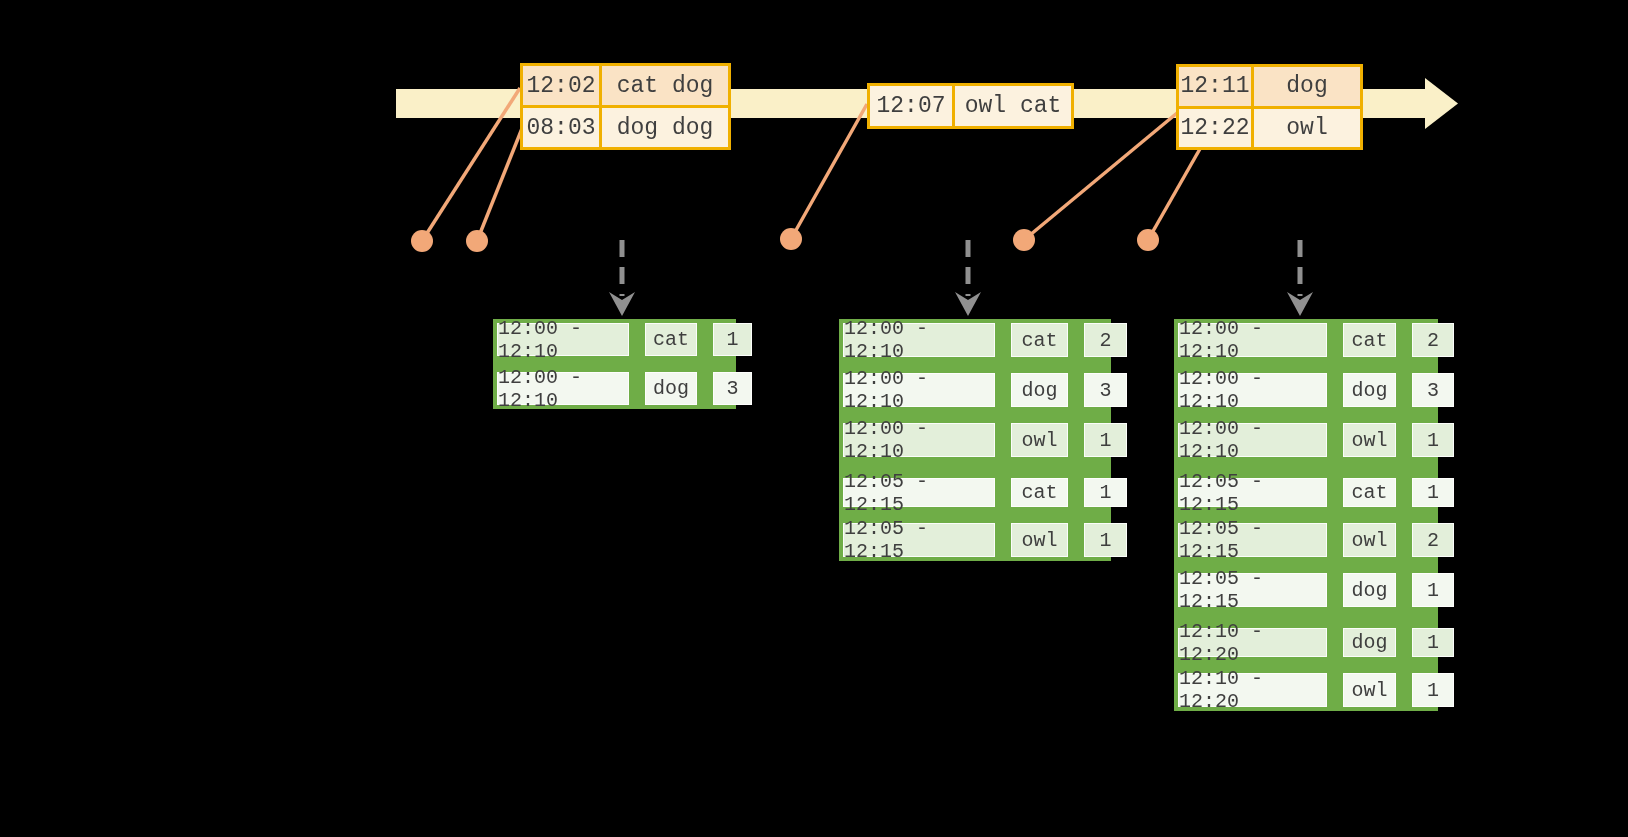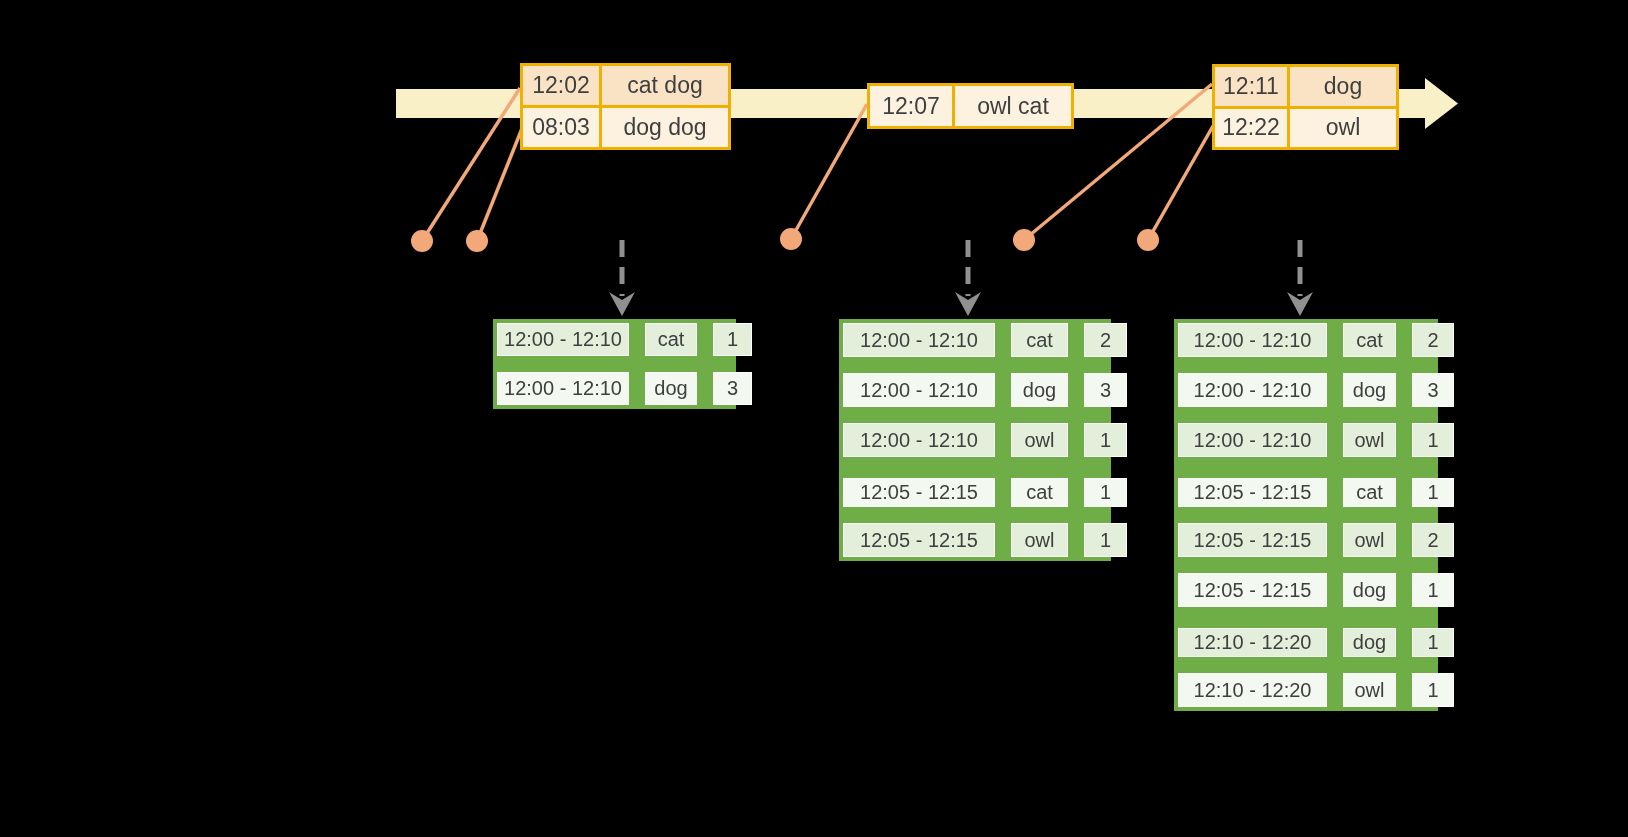--- a/index.html
+++ b/index.html
@@ -1,18 +1,18 @@
 <!DOCTYPE html>
 <html><head>
 <meta charset="utf-8">
 <style>
   html,body{margin:0;padding:0;background:#000;}
   #stage{
     position:relative;width:1628px;height:837px;background:#000;overflow:hidden;
-    font-family:Liberation Sans, sans-serif;color:#3F3F3F;
+    font-family:Liberation Mono, monospace;color:#3F3F3F;
   }
   
   #timeline-band{position:absolute;left:396px;top:89px;width:1029px;height:29px;background:#FAF0C8;}
   #timeline-arrowhead{
     position:absolute;left:1425px;top:78px;width:33px;height:51px;background:#FAF0C8;
     clip-path:polygon(0 0,100% 50%,0 100%);
   }
   
   #connector-layer{position:absolute;left:0;top:0;z-index:3;}
   
@@ -69,21 +69,21 @@
     <div class="ev-cell tone-dark">cat dog</div>
     <div class="ev-cell tone-light">08:03</div>
     <div class="ev-cell tone-light">dog dog</div>
   </div>
 
   <div class="event-table" style="left:867px;top:83px;width:201px;height:40px;--tcol:82px;">
     <div class="ev-cell tone-light">12:07</div>
     <div class="ev-cell tone-light">owl cat</div>
   </div>
 
-  <div class="event-table" style="left:1212px;top:64px;width:181px;height:80px;--tcol:72px;">
+  <div class="event-table" style="left:1176px;top:64px;width:181px;height:80px;--tcol:72px;">
     <div class="ev-cell tone-dark">12:11</div>
     <div class="ev-cell tone-dark">dog</div>
     <div class="ev-cell tone-light">12:22</div>
     <div class="ev-cell tone-light">owl</div>
   </div>
 
   <svg class="trigger-arrow" style="left:609px;top:236px;" width="26" height="86" viewBox="0 0 26 86">
     <line x1="13" y1="4" x2="13" y2="60" stroke="#909090" stroke-width="5" stroke-dasharray="17 10"></line>
     <polygon points="0,56 13,80 26,56 13,64" fill="#909090"></polygon>
   </svg>

